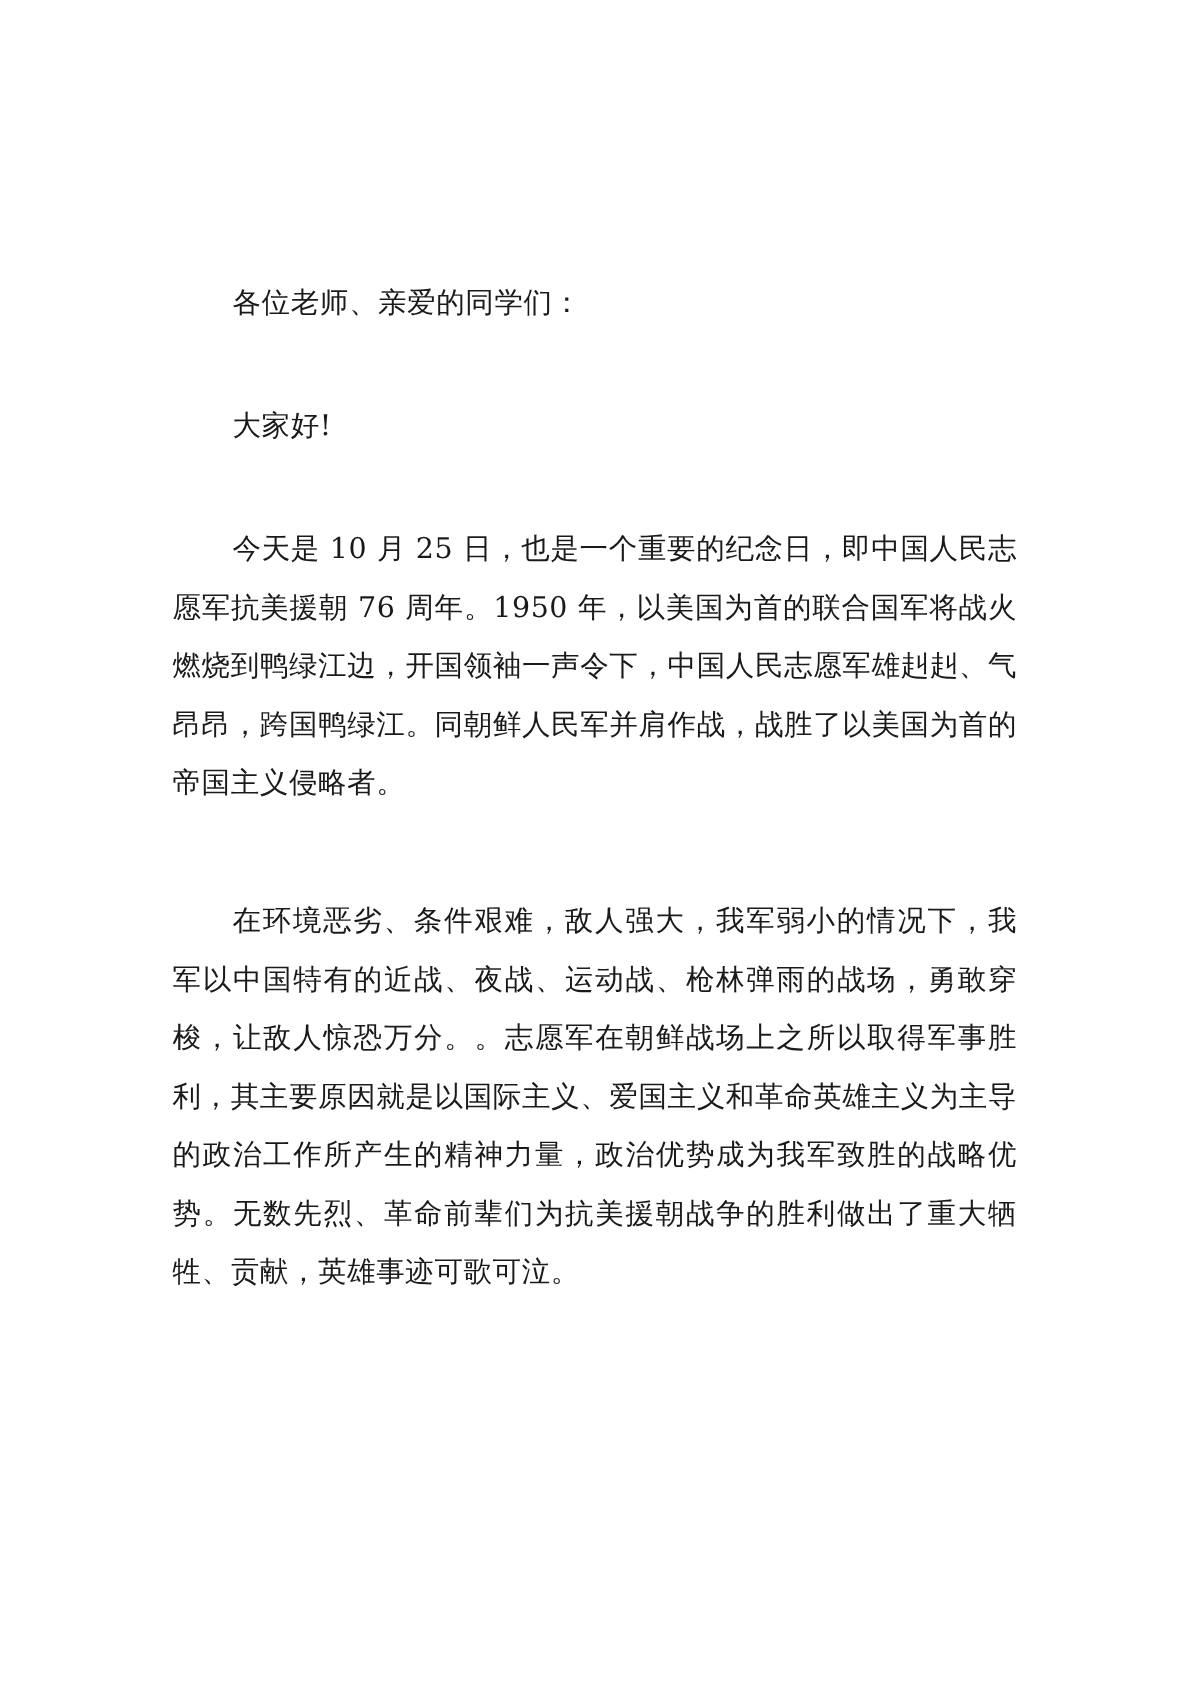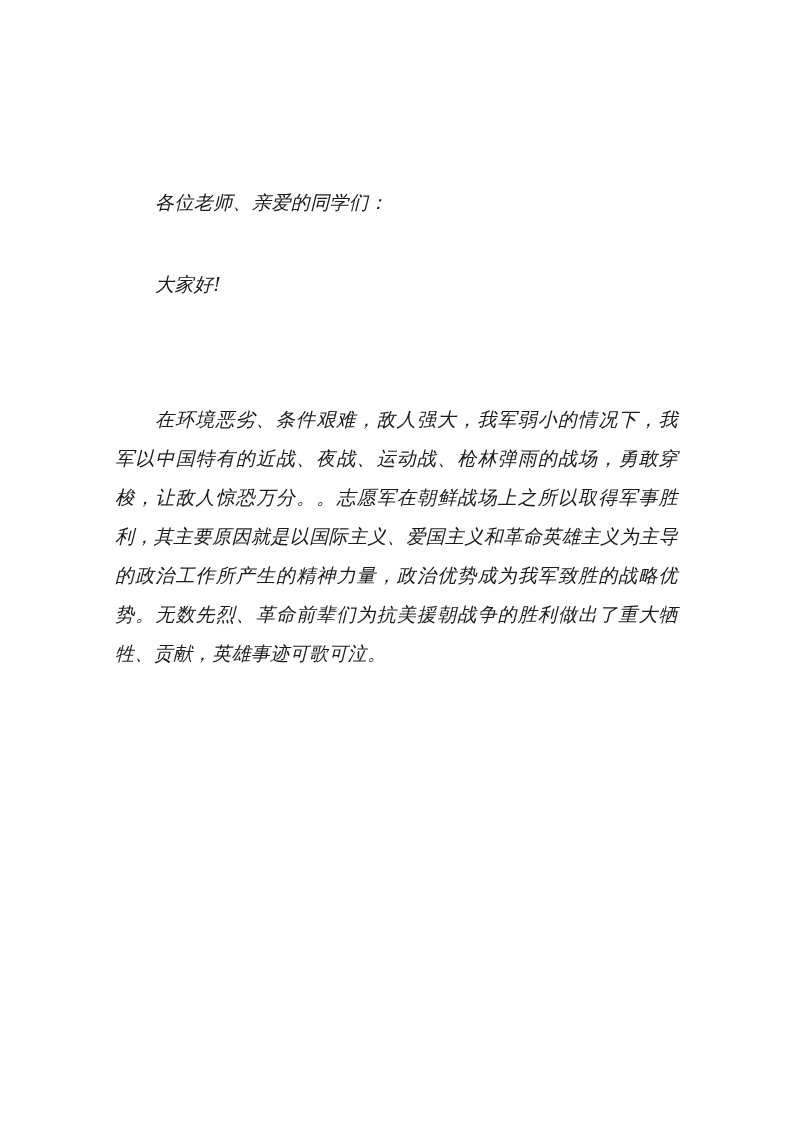--- a/index.html
+++ b/index.html
@@ -13,21 +13,20 @@
       position: relative;
       overflow: hidden;
       font-family: "DejaVu Serif", "Liberation Serif", serif;
       color: #1a1a1a;
     }
     .page {
       position: absolute;
       left: 115px;
       top: 183px;
       width: 563px;
-      font-style: italic;
     }
     .para {
       font-size: 19px;
       line-height: 39px;
       margin: 0;
       text-align: justify;
       text-justify: inter-ideograph;
       letter-spacing: 0.4px;
     }
     .para.indent {
@@ -41,16 +40,17 @@
     }
   </style>
 </head>
 <body>
 
 <div class="page">
   <p class="para indent">各位老师、亲爱的同学们：</p>
   <div class="gap"></div>
   <p class="para indent">大家好!</p>
   <div class="gap"></div>
+  <p class="para indent">今天是 10 月 25 日，也是一个重要的纪念日，即中国人民志愿军抗美援朝 76 周年。1950 年，以美国为首的联合国军将战火燃烧到鸭绿江边，开国领袖一声令下，中国人民志愿军雄赳赳、气昂昂，跨国鸭绿江。同朝鲜人民军并肩作战，战胜了以美国为首的帝国主义侵略者。</p>
   <div class="gap-lg"></div>
   <p class="para indent">在环境恶劣、条件艰难，敌人强大，我军弱小的情况下，我军以中国特有的近战、夜战、运动战、枪林弹雨的战场，勇敢穿梭，让敌人惊恐万分。。志愿军在朝鲜战场上之所以取得军事胜利，其主要原因就是以国际主义、爱国主义和革命英雄主义为主导的政治工作所产生的精神力量，政治优势成为我军致胜的战略优势。无数先烈、革命前辈们为抗美援朝战争的胜利做出了重大牺牲、贡献，英雄事迹可歌可泣。</p>
   <div class="gap-lg"></div>
 </div>
 
 </body></html>

